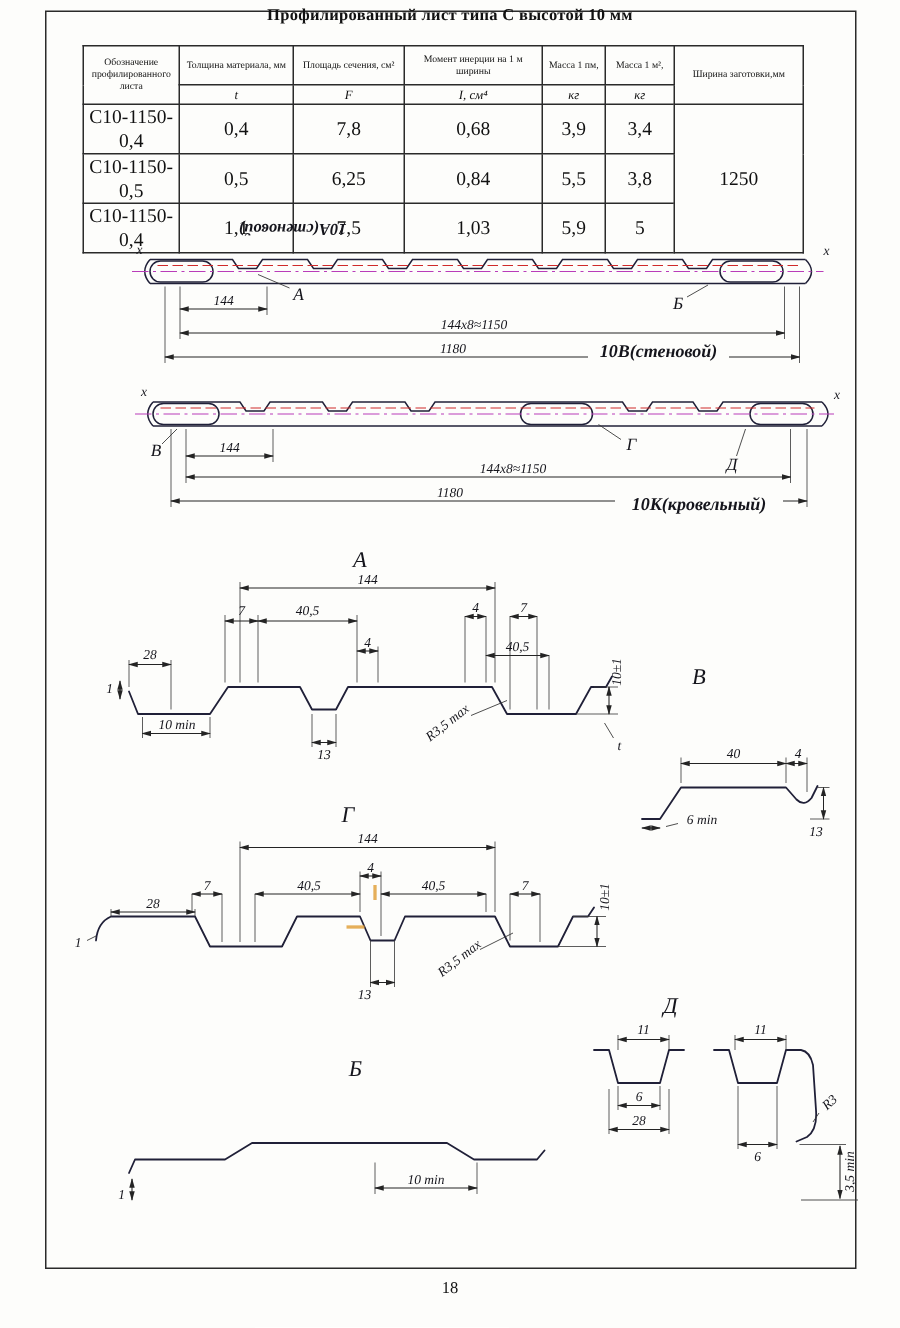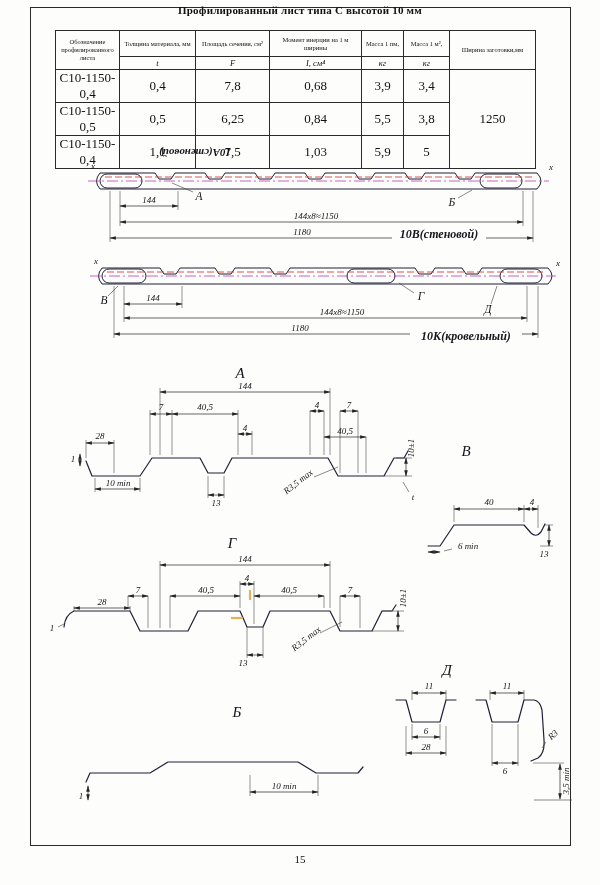--- a/index.html
+++ b/index.html
@@ -407,14 +407,14 @@
         <text class="d" x="555" y="737" transform="rotate(-42 555 737)">R3</text>
       </g>
       <g>
         <line class="ext" x1="533" y1="763" x2="564" y2="763"></line>
         <line class="dim" x1="560" y1="764" x2="560" y2="799" marker-start="url(#arr)" marker-end="url(#arr)"></line>
         <text class="d" x="569" y="781" transform="rotate(-90 569 781)">3,5 min</text>
       </g>
     </g>
   </svg>
 
-  <div class="pageno">15</div>
+  <div class="pageno">18</div>
 </div>
 
 </body></html>

